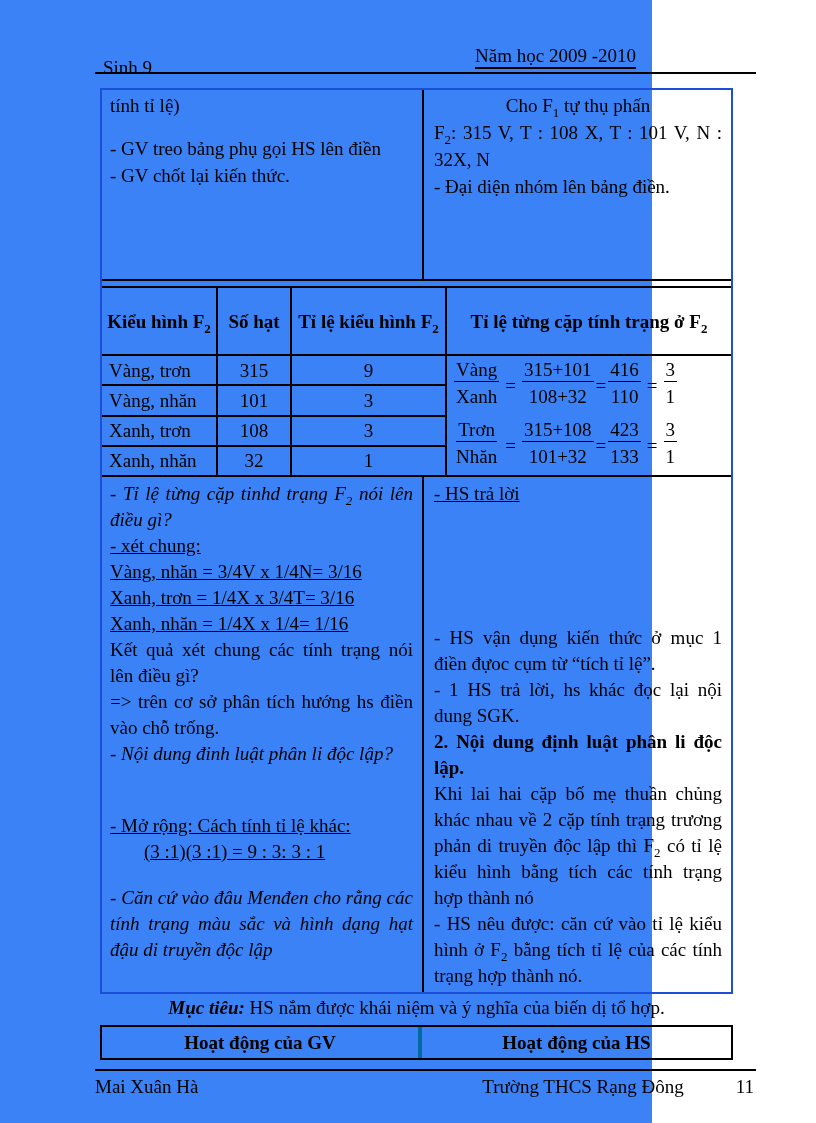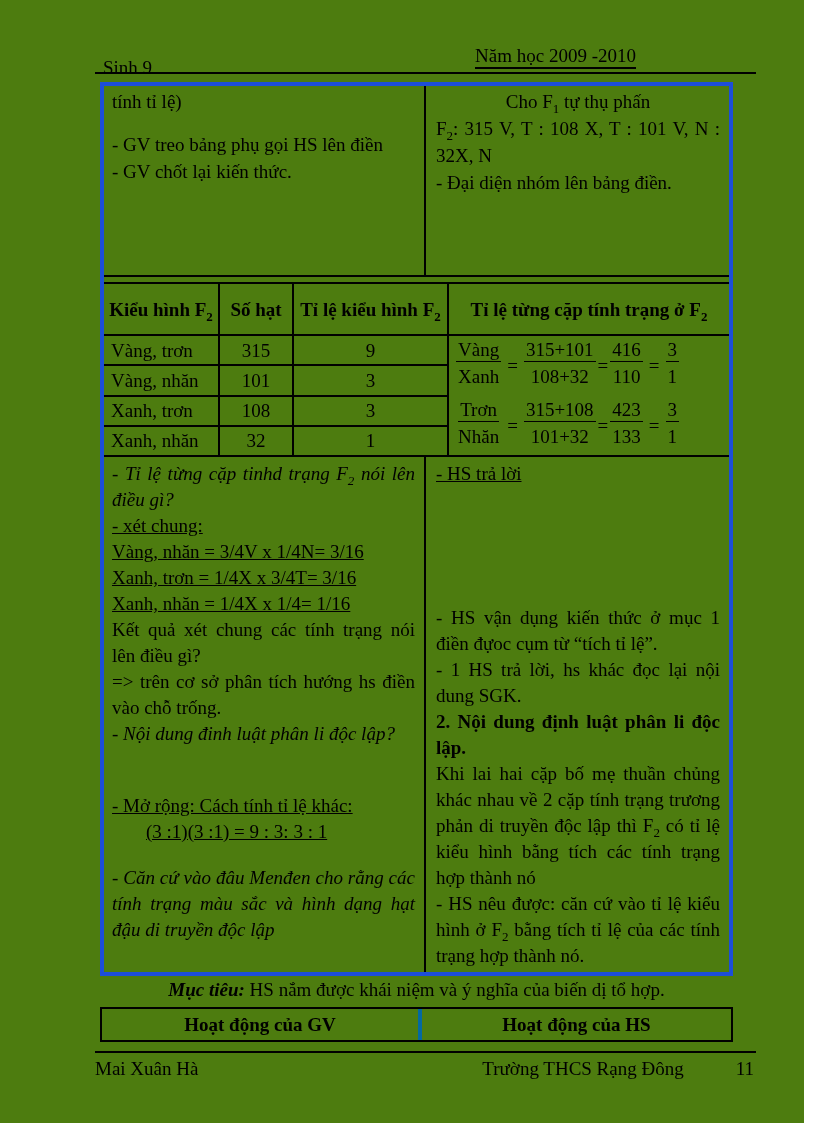--- a/index.html
+++ b/index.html
@@ -1,41 +1,41 @@
 <!DOCTYPE html>
 <html><head>
 <meta charset="utf-8">
 <style>
   html,body{margin:0;padding:0;background:#fff;}
   body{width:816px;height:1123px;color:#000;font-family:"Liberation Serif","DejaVu Serif",serif;font-size:19px;}
-  .page{box-sizing:border-box;width:804px;height:1123px;padding:46px 60px 0 95px;position:relative;background:#4d7c0f;}
+  .page{box-sizing:border-box;width:652px;height:1123px;padding:46px 60px 0 95px;position:relative;background:#3b82f6;}
   p{margin:0;}
   sub{font-size:13px;line-height:0;}
 
   
   .header{width:661px;height:26px;display:flex;justify-content:space-between;align-items:flex-end;border-bottom:2px solid #000;}
   .subject{display:inline-block;transform:translateY(7px);padding-left:8px;}
   .year{display:inline-block;border-bottom:2px solid #000;margin-bottom:3px;margin-right:120px;}
 
   
-  .content-table{width:633px;margin-left:5px;margin-top:8px;border:4px solid #1d4ed8;box-sizing:border-box;}
+  .content-table{width:633px;margin-left:5px;margin-top:14px;border:2px solid #1d4ed8;box-sizing:border-box;}
   .trow{display:flex;}
   .row1{height:189px;border-bottom:2px solid #000;}
   .cell{box-sizing:border-box;line-height:27px;}
   .cell-gv{width:322px;border-right:2px solid #000;padding:2px 9px 0 8px;}
   .cell-hs{flex:1;padding:2px 9px 0 10px;}
   .tc{text-align:center;}
   .tj{text-align:justify;text-align-last:justify;}
   .gap-top{margin-top:16px;}
 
   
   .inner-wrap{border-top:2px solid #000;border-bottom:2px solid #000;margin-top:5px;}
   table.inner{width:100%;border-collapse:collapse;border-style:hidden;table-layout:fixed;}
   table.inner th,table.inner td{border:2px solid #000;font-size:19px;}
-  table.inner th{font-weight:bold;text-align:center;vertical-align:middle;height:50px;line-height:25px;padding:0 2px;}
+  table.inner th{font-weight:bold;text-align:center;vertical-align:middle;height:50px;line-height:25px;padding:8px 2px;}
   th.c1{width:110px;} th.c2{width:68px;} th.c3{width:149px;}
   tr.data{height:25px;}
   td.ph{text-align:left;padding:0 2px 0 7px;line-height:25px;}
   td.nm{text-align:center;line-height:25px;}
   td.fractions{vertical-align:middle;padding:3px 4px 3px 7px;}
   .fr{display:flex;align-items:center;}
   .fr+.fr{margin-top:7px;}
   .frac{display:inline-flex;flex-direction:column;align-items:center;line-height:22px;}
   .frac .num{border-bottom:1px solid #000;padding:0 2px;}
   .frac .den{padding:4px 2px;}

